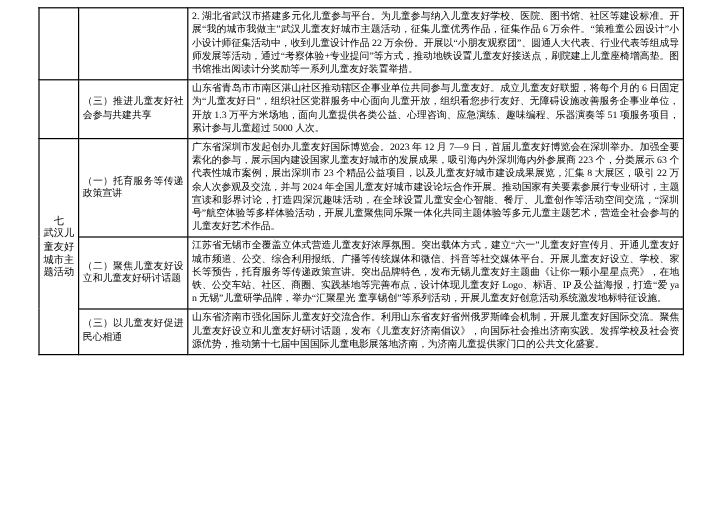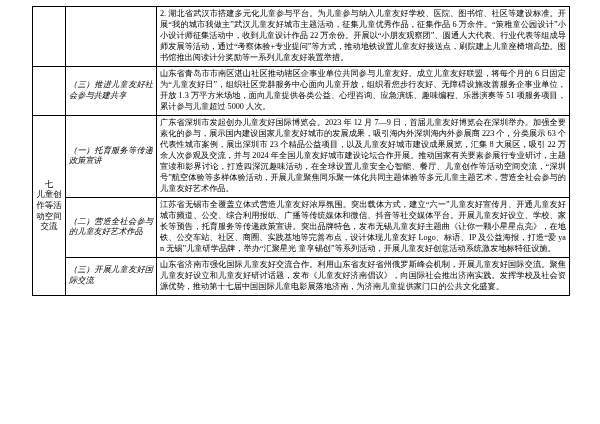--- a/index.html
+++ b/index.html
@@ -55,21 +55,20 @@
     vertical-align: top;
   }
   .idx-inner {
     display: block;
     writing-mode: horizontal-tb;
     word-break: break-all;
   }
   .topic-inner {
     display: block;
     word-break: break-all;
-    font-style: italic;
   }
   .body-inner {
     display: block;
     word-break: break-all;
     text-indent: 0;
   }
   .blank-cell { }
 </style>
 </head>
 <body>
@@ -89,40 +88,40 @@
       <td class="col-topic">
         <span class="topic-inner">（三）推进儿童友好社会参与共建共享</span>
       </td>
       <td class="col-body">
         <span class="body-inner">山东省青岛市市南区湛山社区推动辖区企事业单位共同参与儿童友好。成立儿童友好联盟，将每个月的 6 日固定为“儿童友好日”，组织社区党群服务中心面向儿童开放，组织看您步行友好、无障碍设施改善服务企事业单位，开放 1.3 万平方米场地，面向儿童提供各类公益、心理咨询、应急演练、趣味编程、乐器演奏等 51 项服务项目，累计参与儿童超过 5000 人次。</span>
       </td>
     </tr>
     <tr>
       <td class="col-idx" rowspan="3">
         <span class="idx-inner">七</span>
-        <span class="idx-inner">儿童创作等活动空间交流</span>
+        <span class="idx-inner">武汉儿童友好城市主题活动</span>
       </td>
       <td class="col-topic">
         <span class="topic-inner">（一）托育服务等传递政策宣讲</span>
       </td>
       <td class="col-body">
         <span class="body-inner">广东省深圳市发起创办儿童友好国际博览会。2023 年 12 月 7—9 日，首届儿童友好博览会在深圳举办。加强全要素化的参与，展示国内建设国家儿童友好城市的发展成果，吸引海内外深圳海内外参展商 223 个，分类展示 63 个代表性城市案例，展出深圳市 23 个精品公益项目，以及儿童友好城市建设成果展览，汇集 8 大展区，吸引 22 万余人次参观及交流，并与 2024 年全国儿童友好城市建设论坛合作开展。推动国家有关要素参展行专业研讨，主题宣读和影界讨论，打造四深沉趣味活动，在全球设置儿童安全心智能、餐厅、儿童创作等活动空间交流，“深圳号”航空体验等多样体验活动，开展儿童聚焦同乐聚一体化共同主题体验等多元儿童主题艺术，营造全社会参与的儿童友好艺术作品。</span>
       </td>
     </tr>
     <tr>
       <td class="col-topic">
-        <span class="topic-inner">（二）营造全社会参与的儿童友好艺术作品</span>
+        <span class="topic-inner">（二）聚焦儿童友好设立和儿童友好研讨话题</span>
       </td>
       <td class="col-body">
         <span class="body-inner">江苏省无锡市全覆盖立体式营造儿童友好浓厚氛围。突出载体方式，建立“六一”儿童友好宣传月、开通儿童友好城市频道、公交、综合利用报纸、广播等传统媒体和微信、抖音等社交媒体平台。开展儿童友好设立、学校、家长等预告，托育服务等传递政策宣讲。突出品牌特色，发布无锡儿童友好主题曲《让你一颗小星星点亮》，在地铁、公交车站、社区、商圈、实践基地等完善布点，设计体现儿童友好 Logo、标语、IP 及公益海报，打造“爱 yan 无锡”儿童研学品牌，举办“汇聚星光 童享锡创”等系列活动，开展儿童友好创意活动系统激发地标特征设施。</span>
       </td>
     </tr>
     <tr>
       <td class="col-topic">
-        <span class="topic-inner">（三）开展儿童友好国际交流</span>
+        <span class="topic-inner">（三）以儿童友好促进民心相通</span>
       </td>
       <td class="col-body">
         <span class="body-inner">山东省济南市强化国际儿童友好交流合作。利用山东省友好省州俄罗斯峰会机制，开展儿童友好国际交流。聚焦儿童友好设立和儿童友好研讨话题，发布《儿童友好济南倡议》，向国际社会推出济南实践。发挥学校及社会资源优势，推动第十七届中国国际儿童电影展落地济南，为济南儿童提供家门口的公共文化盛宴。</span>
       </td>
     </tr>
   </tbody>
     </table>
 </div>
 
 </body></html>

